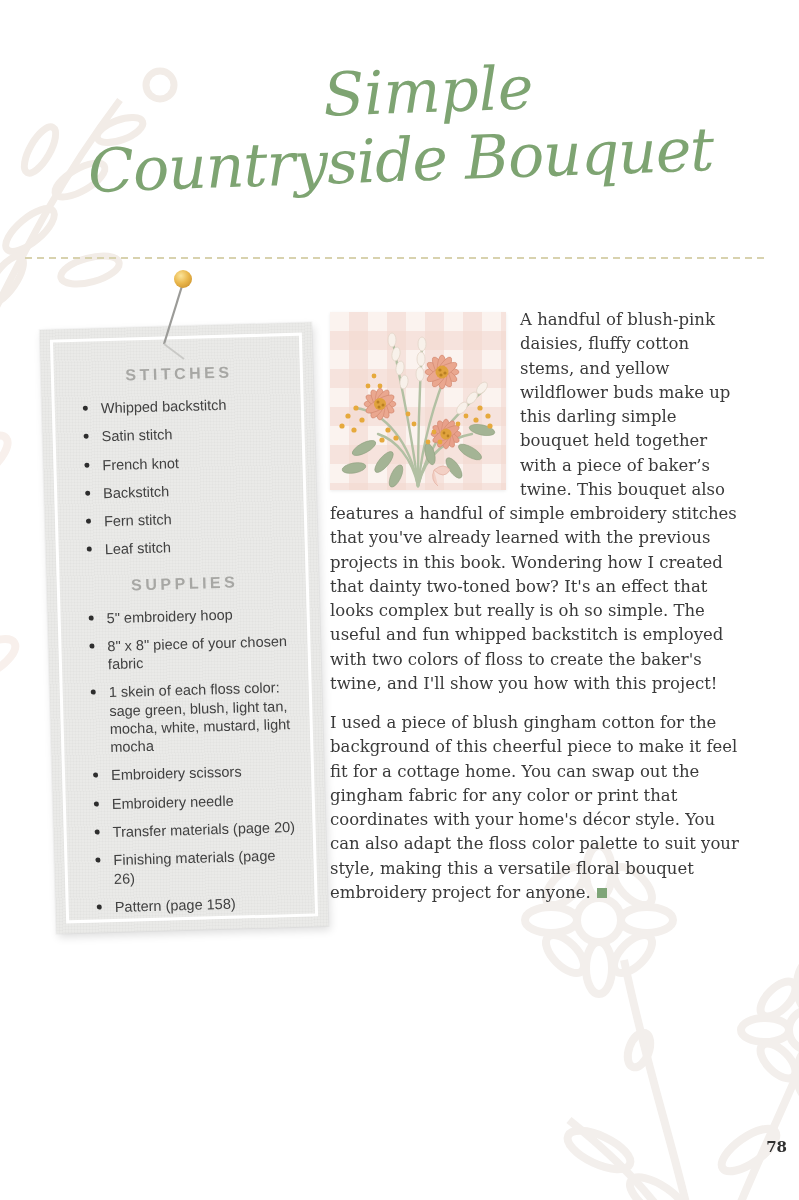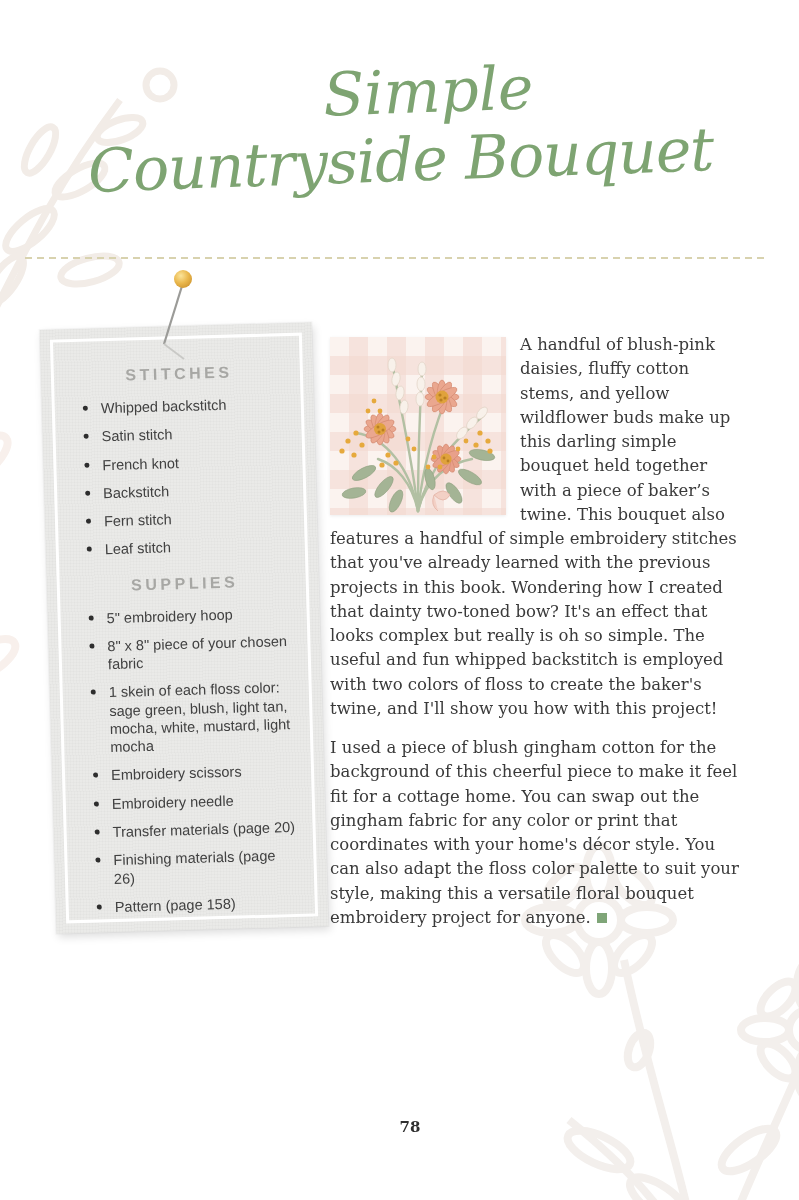--- a/index.html
+++ b/index.html
@@ -78,40 +78,39 @@
     width:5px; height:5px; border-radius:50%;
     background:#2e2e2e;
   }
 
   
   .article {
     position:absolute; left:330px; top:308px; width:414px;
     font-family:"DejaVu Serif", serif;
     font-size:16.5px; line-height:1.47;
     color:#3a3a3a;
-    margin-top:25px;
   }
   .photo {
     float:left;
     width:176px; height:178px;
     margin:4px 14px 6px 0;
     box-shadow:0 1px 3px rgba(0,0,0,0.08);
   }
   .article p + p { margin-top:15px; clear:none; }
   .end-mark {
     display:inline-block;
     width:10px; height:10px;
     background:#7fa578;
     margin-left:6px;
   }
 
   
   .page-number {
-    position:absolute; left:0; bottom:64px; width:787px;
-    text-align:center;
+    position:absolute; left:0; bottom:44px; width:787px;
+    text-align:right;
     font-family:"DejaVu Serif", serif;
     font-weight:bold;
     font-size:15px;
     color:#2f2f2f;
     padding-left:33px;
   }
 </style>
 </head>
 <body>
 

